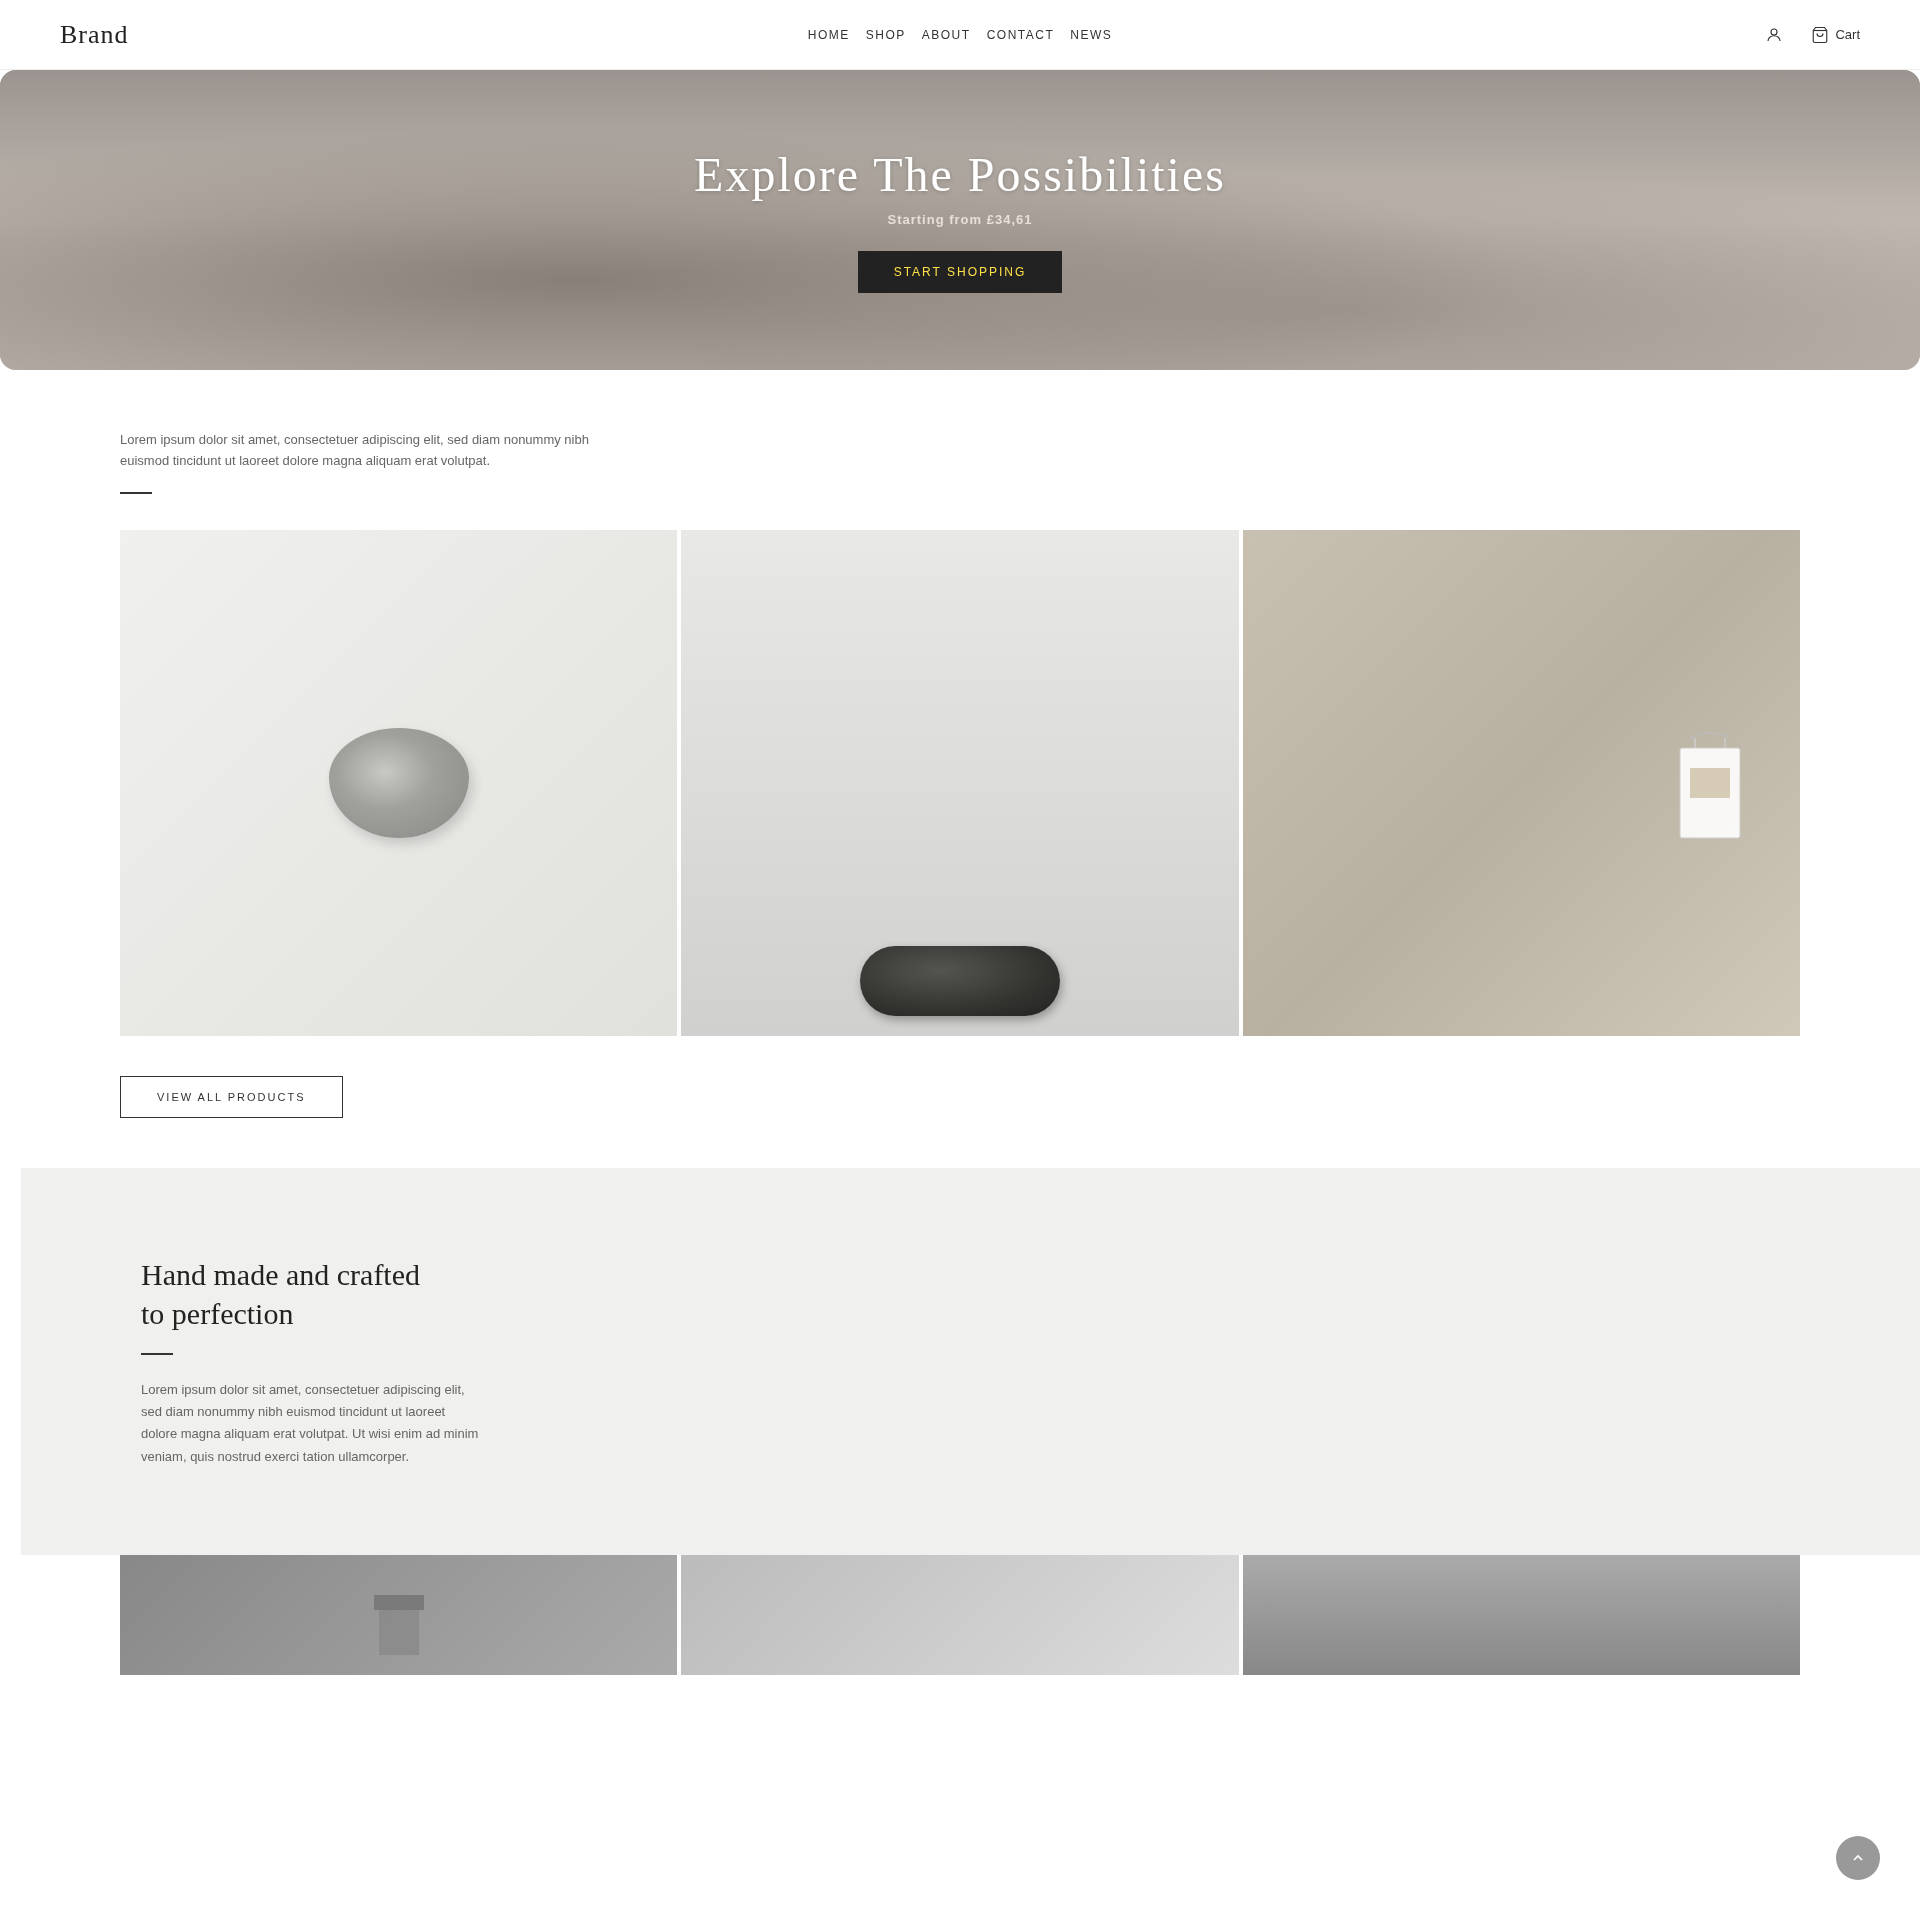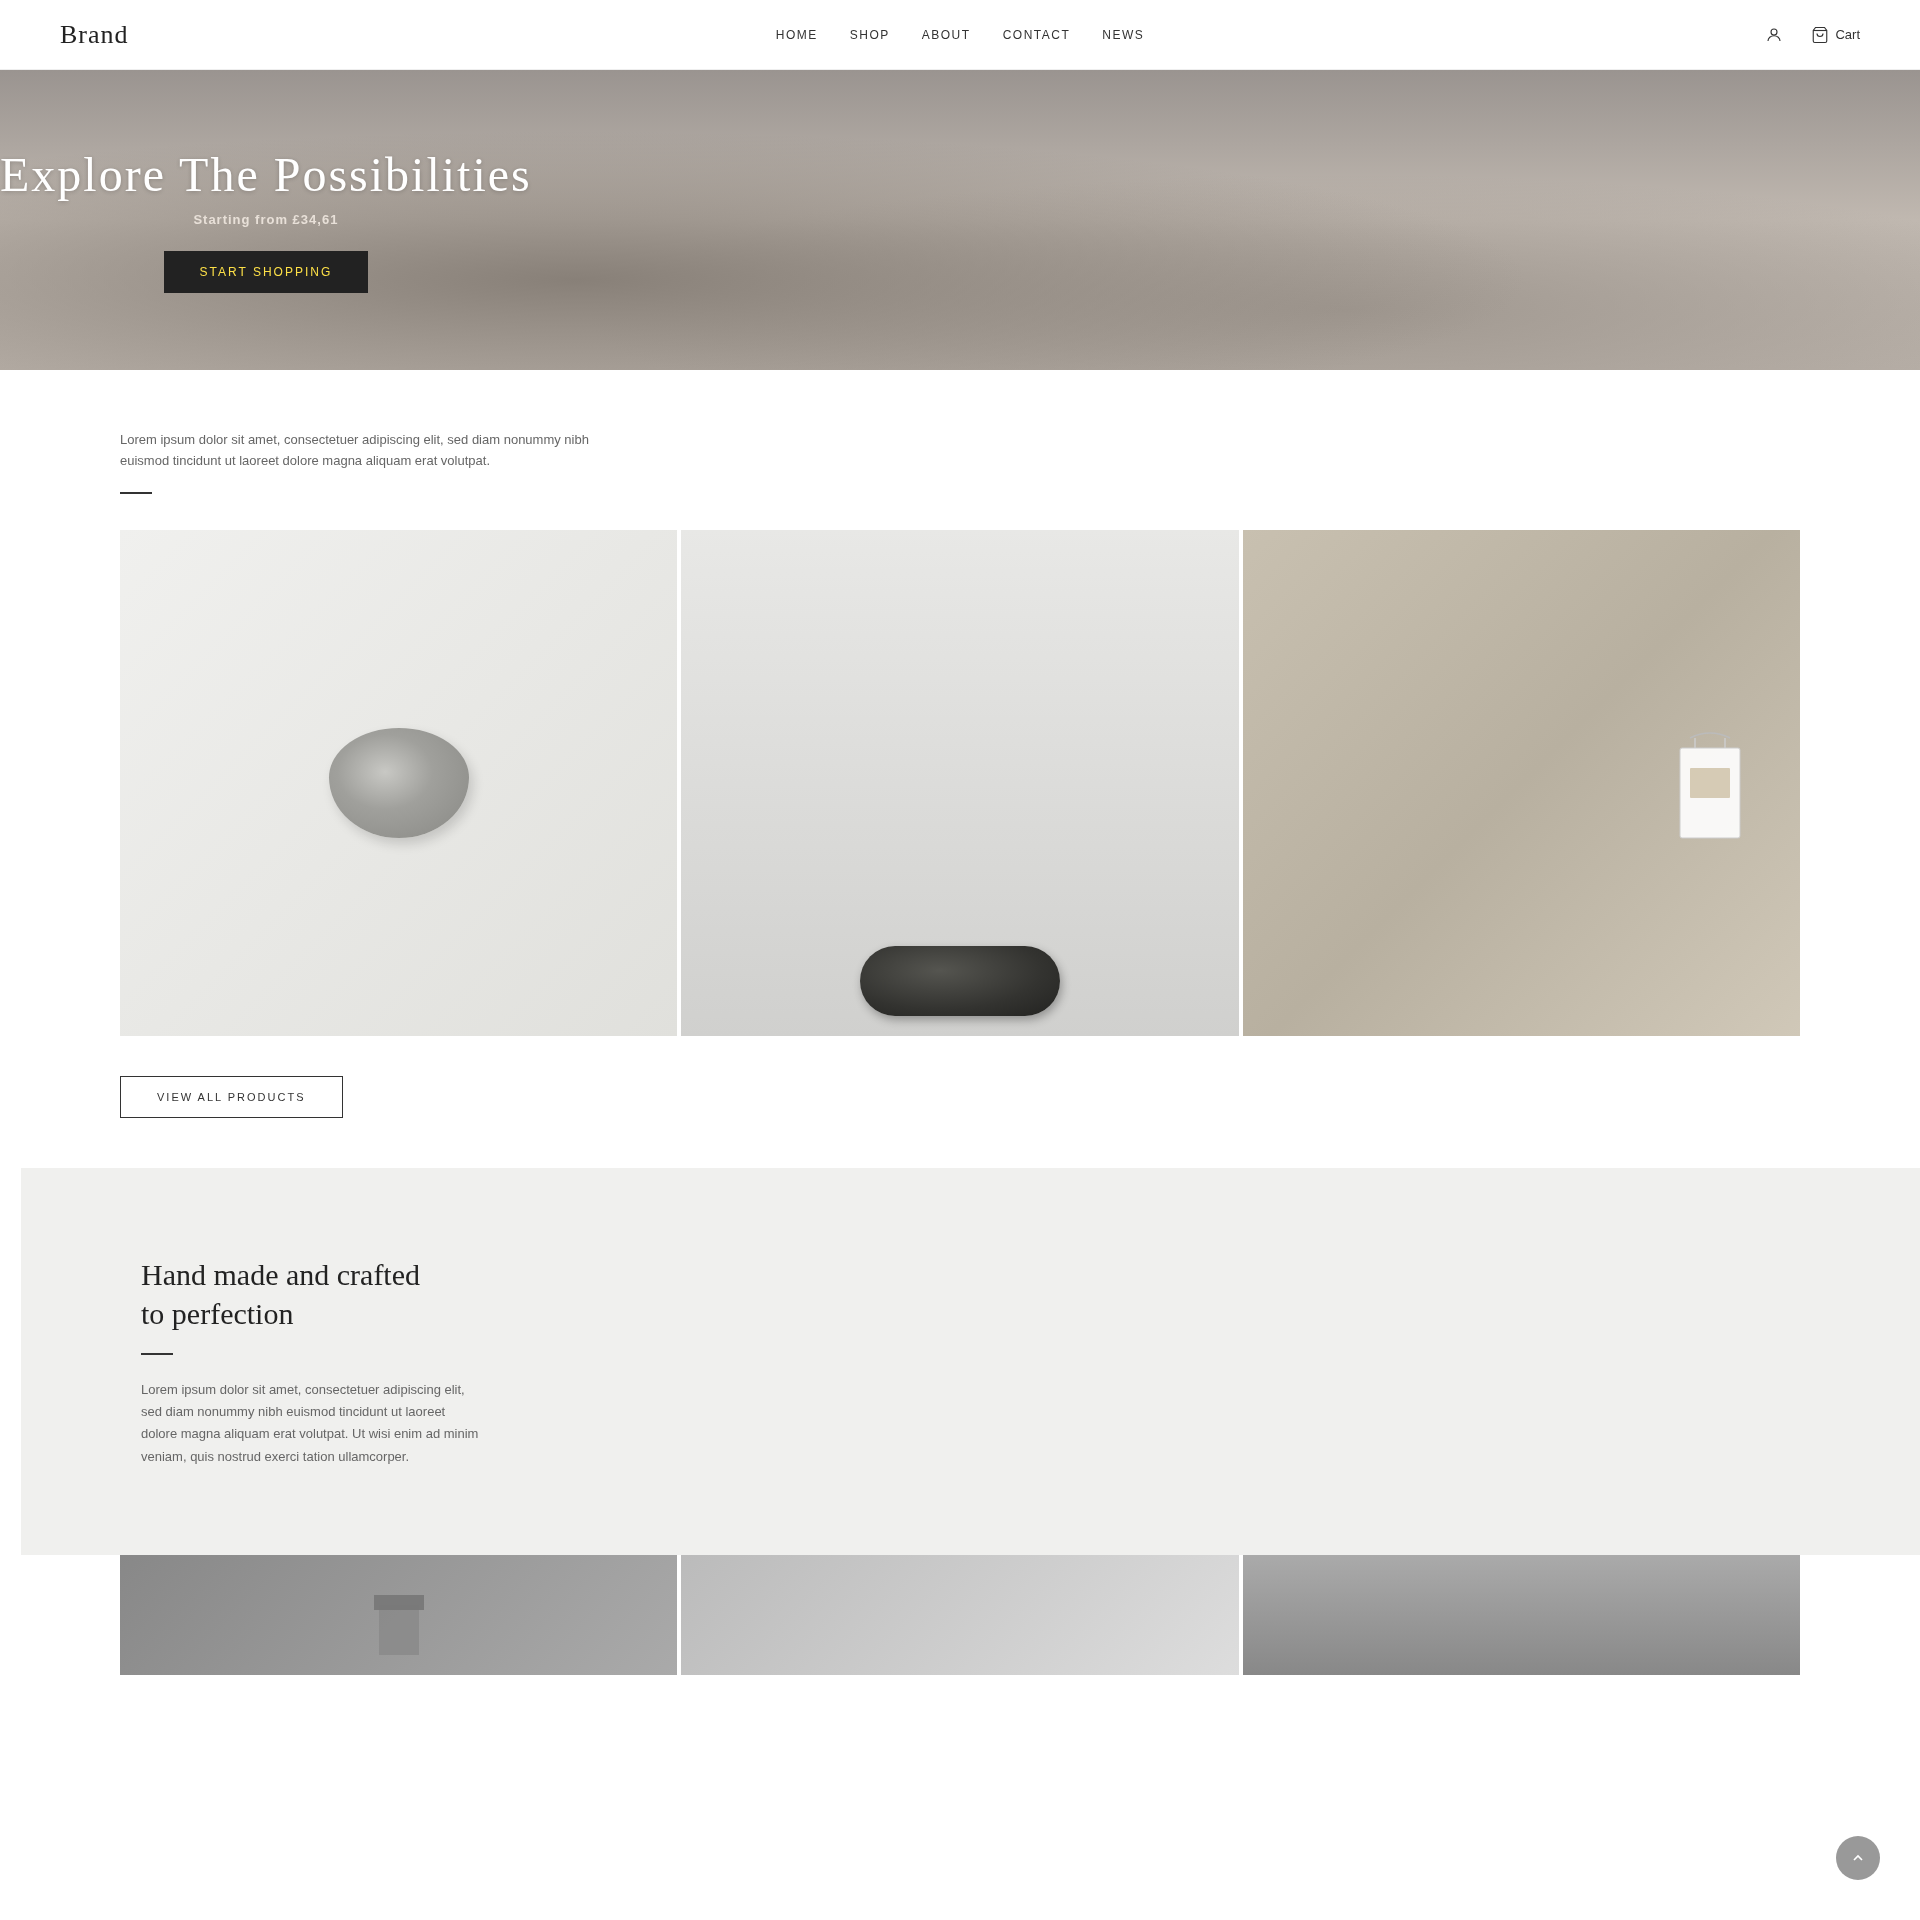--- a/index.html
+++ b/index.html
@@ -19,21 +19,21 @@
     }
     .logo {
       font-size: 26px;
       font-weight: 400;
       letter-spacing: 1px;
       color: #222;
       font-family: 'Georgia', serif;
     }
     nav {
       display: flex;
-      gap: 32px;
+      gap: 16px;
       align-items: center;
       position: absolute;
       left: 50%;
       transform: translateX(-50%);
     }
     nav a {
       text-decoration: none;
       font-size: 12px;
       letter-spacing: 1.5px;
       color: #333;
@@ -59,23 +59,24 @@
     }
 
     
     .hero {
       width: 100%;
       height: 300px;
       background: linear-gradient(135deg, #b0a8a0 0%, #c8c0b8 30%, #d8d0c8 60%, #c0b8b0 100%);
       position: relative;
       display: flex;
       flex-direction: column;
-      align-items: flex-start;
+      align-items: center;
       justify-content: center;
       overflow: hidden;
+      border-radius: 16px;
     }
     .hero-bg {
       position: absolute;
       inset: 0;
       background:
         radial-gradient(ellipse at 30% 70%, #888078 0%, transparent 50%),
         radial-gradient(ellipse at 70% 80%, #a09890 0%, transparent 40%),
         linear-gradient(180deg, #9a9490 0%, #c0b8b0 50%, #b8b0a8 100%);
     }
     .hero-content {

